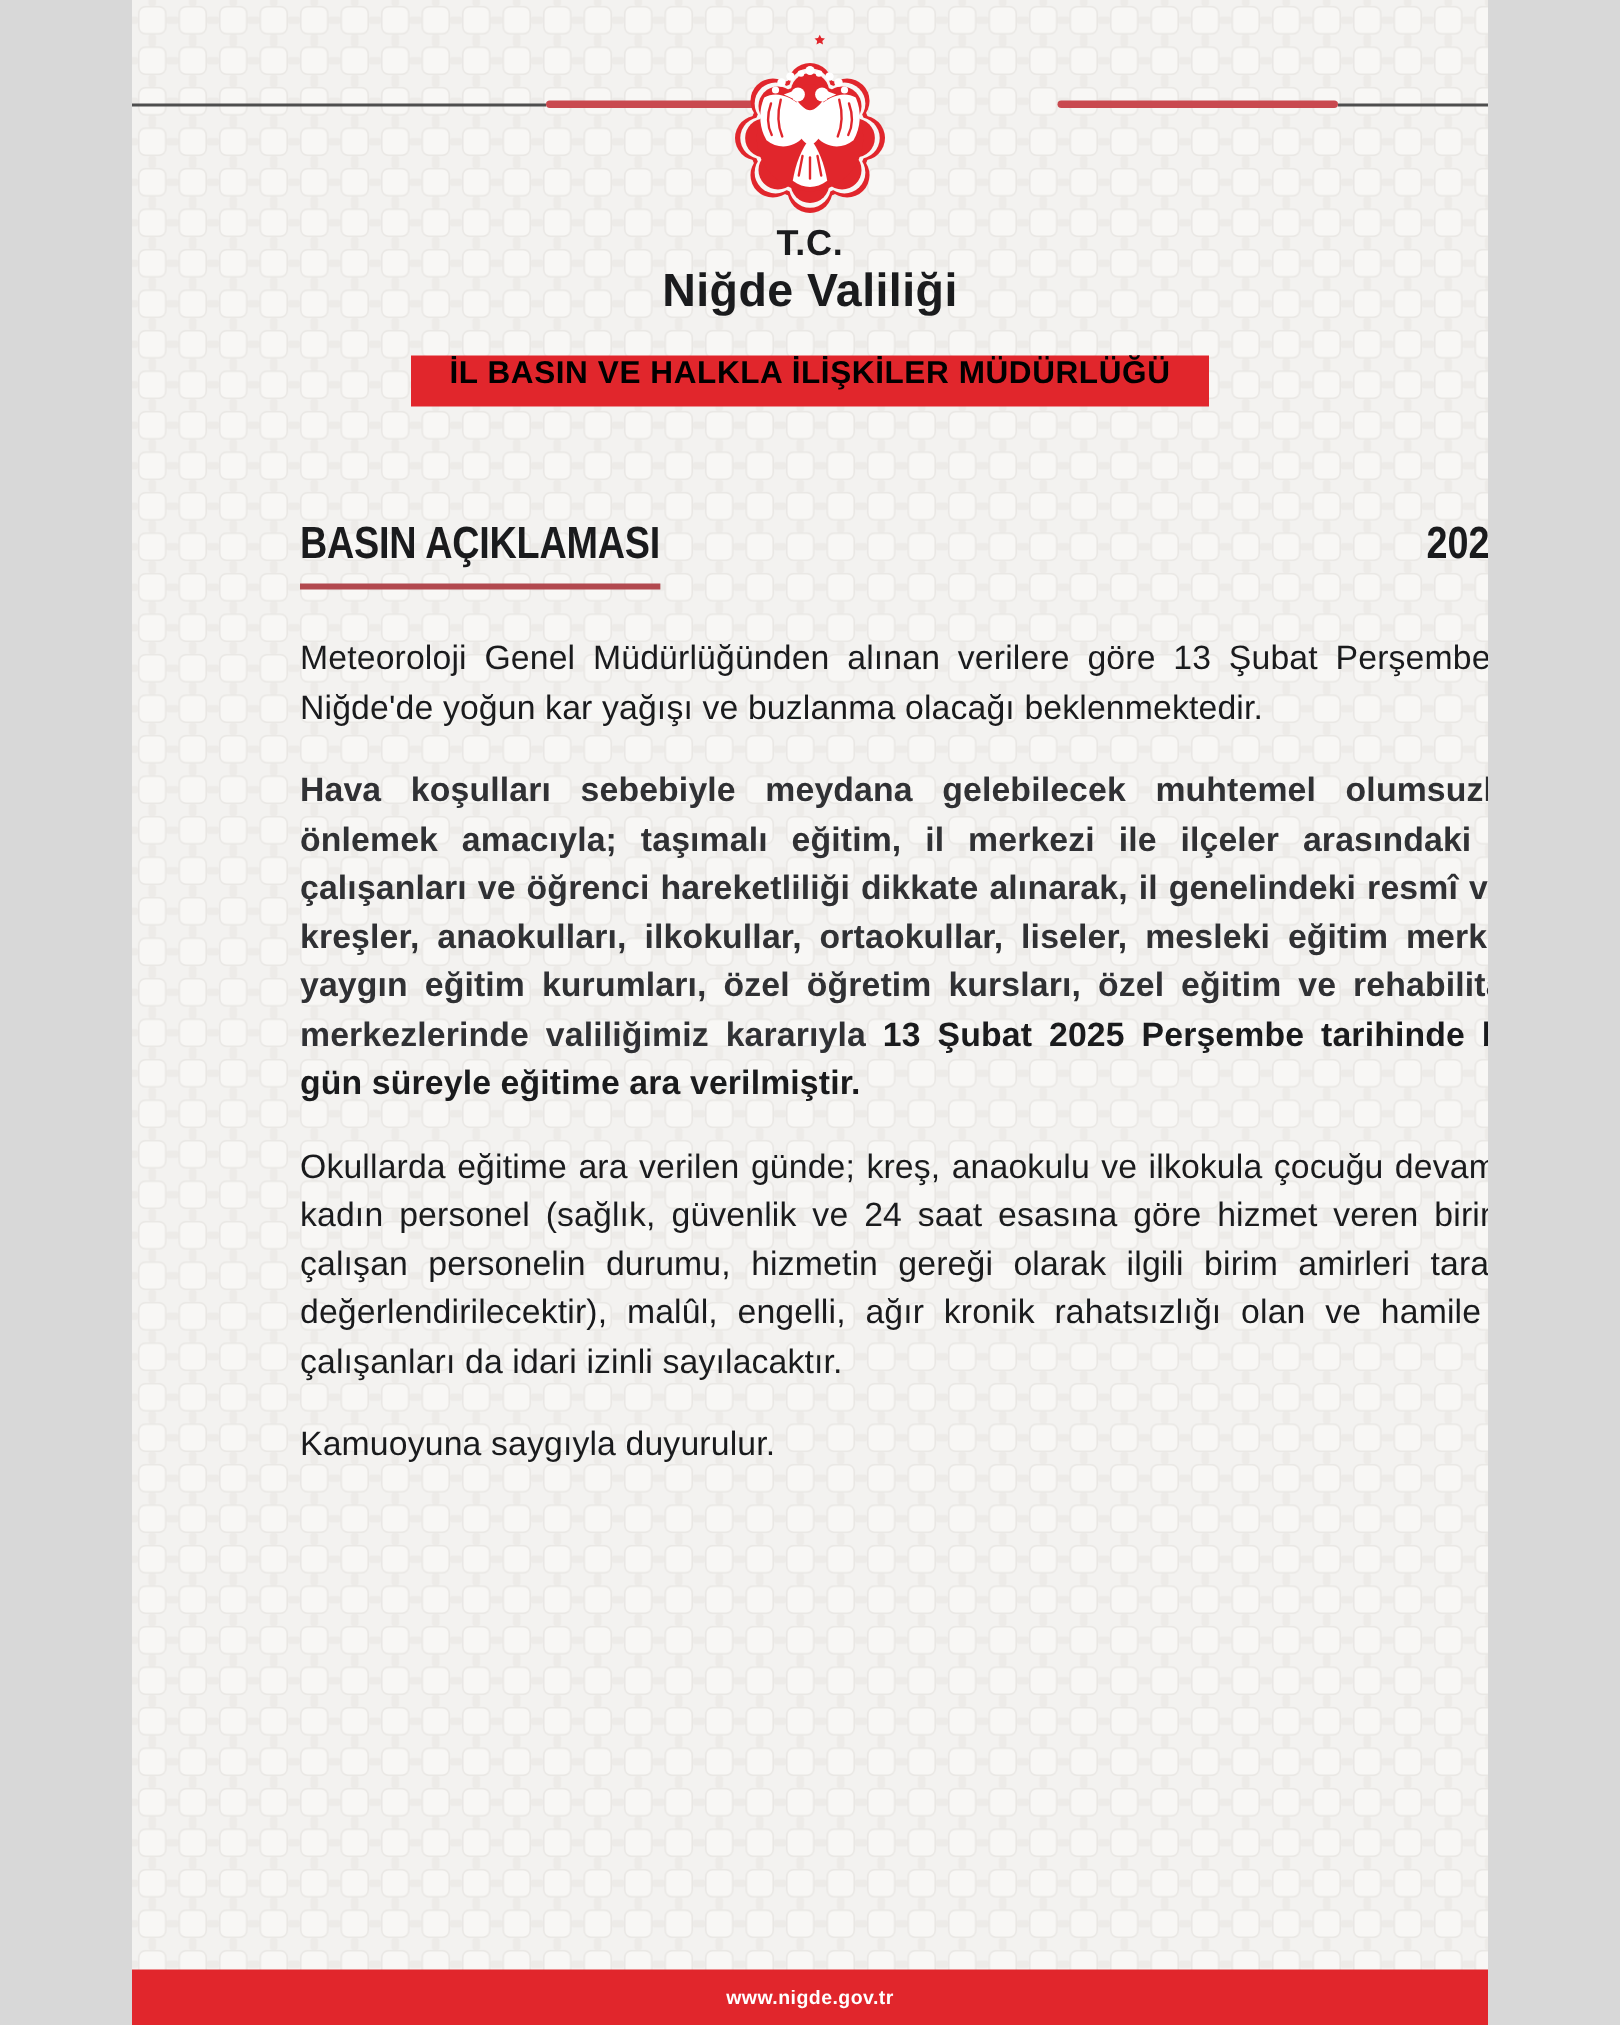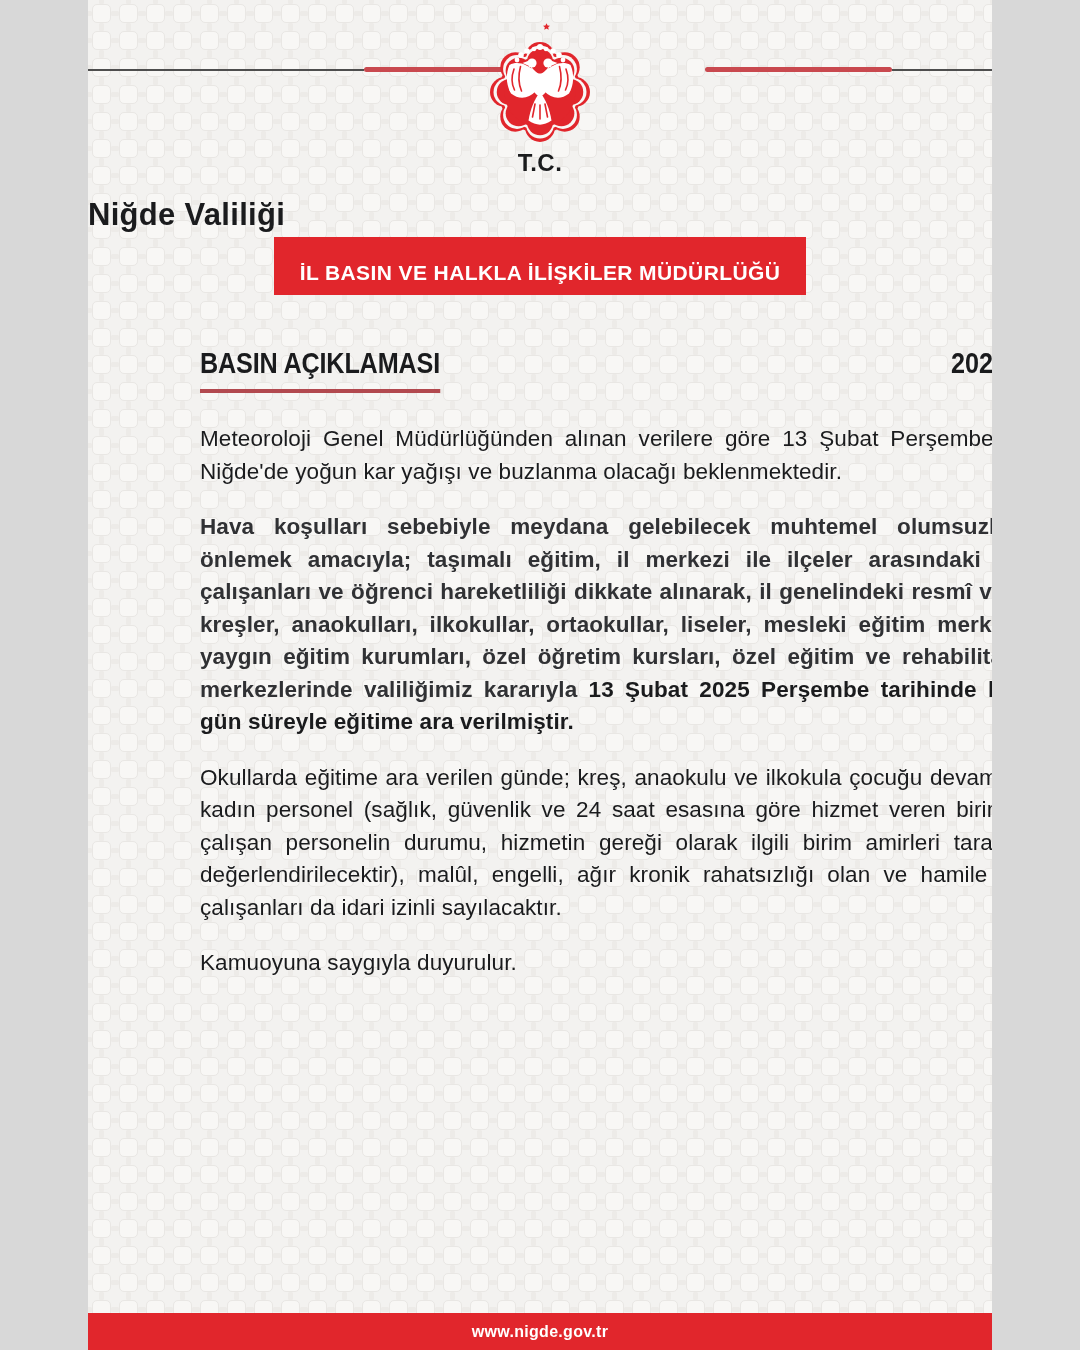--- a/index.html
+++ b/index.html
@@ -41,36 +41,36 @@
 
   .org-prefix{
     position:absolute;top:149px;left:0;right:0;
     text-align:center;
     font-size:24px;font-weight:700;
     letter-spacing:.5px;
     color:var(--text-bold);
   }
   .org-name{
     position:absolute;top:176px;left:0;right:0;
+    text-align:center;
     font-size:31px;font-weight:700;
     letter-spacing:.3px;
     color:var(--text-bold);
-    margin-top:21px;
   }
 
   .banner-row{
     position:absolute;top:237px;left:0;right:0;
     display:flex;justify-content:center;
   }
   .banner{
     background:var(--primary-red);
-    color:#ffffff;
+    color:#000000;
     font-size:21px;font-weight:700;
     letter-spacing:.4px;
-    padding:24px 26px 10px;
+    padding:0 26px 10px;
     white-space:nowrap;
   }
 
   .doc{
     position:absolute;top:346px;left:112px;width:856px;
   }
   .doc-head{
     display:flex;justify-content:space-between;align-items:flex-start;
   }
   .doc-title{
@@ -103,21 +103,21 @@
   .para .run{font-weight:700;}
   .para.w-bold .run{font-weight:400;color:var(--text-bold);}
 
   .footer-bar{
     position:absolute;left:0;right:0;bottom:0;height:37px;
     background:var(--primary-red);
     display:flex;align-items:center;justify-content:center;
   }
   .footer-url{
     color:var(--footer-text);
-    font-size:16px;font-weight:700;
+    font-size:13px;font-weight:700;
     letter-spacing:.3px;
   }
 </style>
 </head>
 <body>
 
 <div class="page">
 
   <svg class="bg-pattern" width="1080" height="1350" aria-hidden="true">
     <defs>

